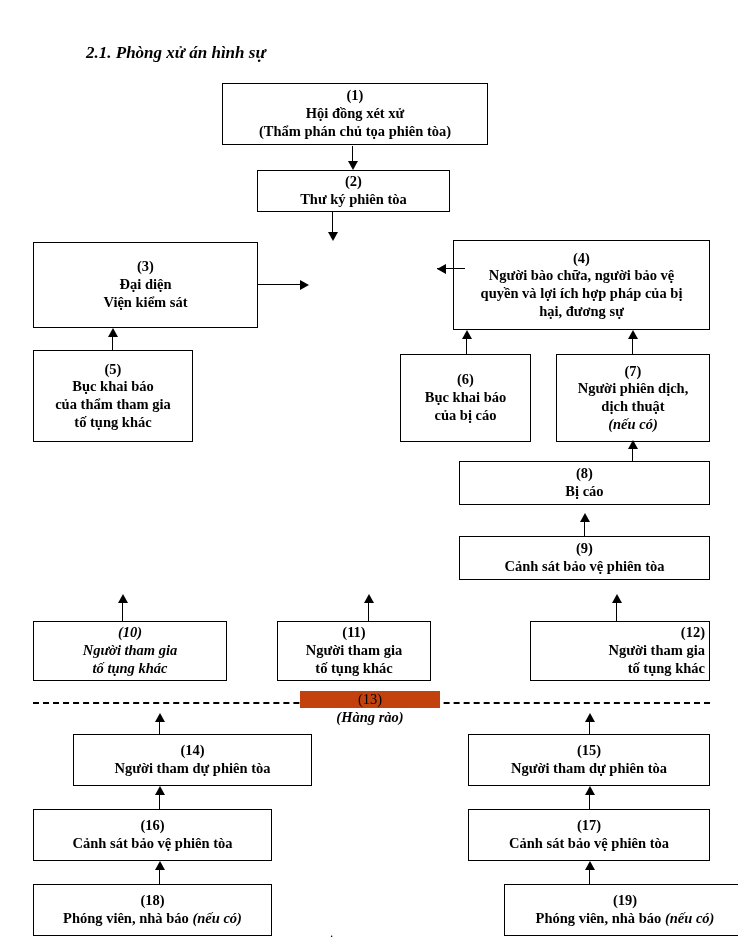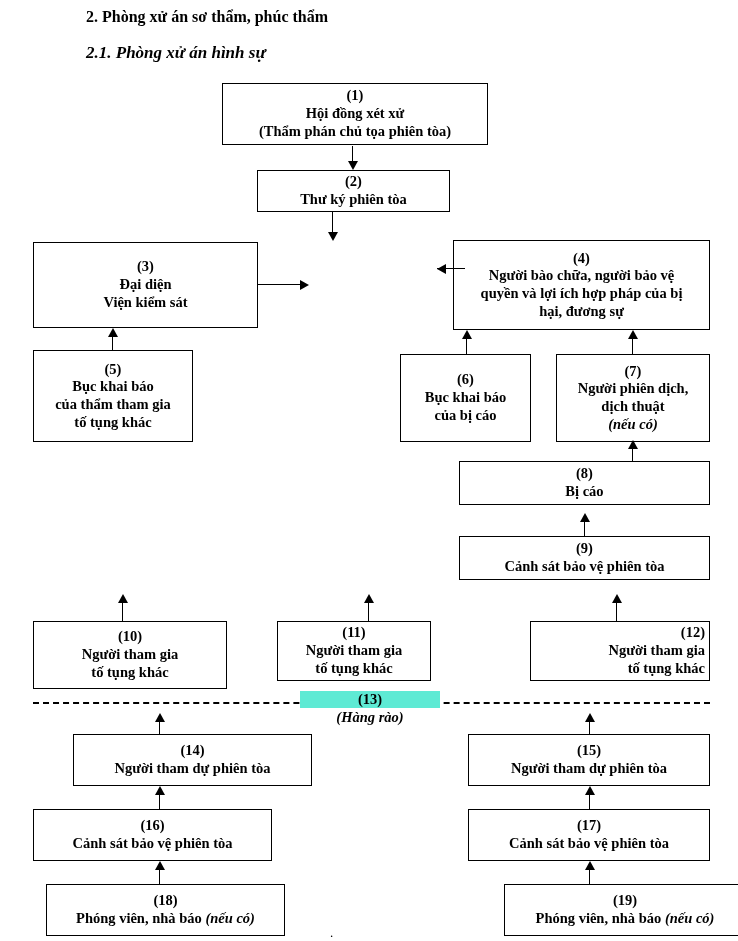--- a/index.html
+++ b/index.html
@@ -106,22 +106,22 @@
     top: 702px;
     width: 677px;
     border-top: 2.5px dashed #000;
   }
   #fence-label {
     position: absolute;
     left: 300px;
     top: 691px;
     width: 140px;
     text-align: center;
-    background: #5eead4;
-    font-weight: bold;
+    background: #c2410c;
+    font-weight: normal;
     font-size: 14.5px;
   }
   #fence-sub {
     position: absolute;
     left: 300px;
     top: 709px;
     width: 140px;
     text-align: center;
     font-style: italic;
     font-weight: bold;
@@ -130,21 +130,20 @@
   .dot {
     position: absolute;
     font-size: 13px;
   }
 </style>
 </head>
 <body>
 
 <div id="stage">
 
-  <div class="heading" id="title-main">2. Phòng xử án sơ thẩm, phúc thẩm</div>
   <div class="heading" id="title-sub">2.1. Phòng xử án hình sự</div>
 
   <div class="box" style="left:222px; top:83px; width:266px; height:62px;">
     <span class="num">(1)</span>
     <span class="lbl">Hội đồng xét xử</span>
     <span class="lbl">(Thẩm phán chủ tọa phiên tòa)</span>
   </div>
 
   <div class="arrow-v" style="left:352px; top:146px; height:18px;"></div>
   <div class="head head-down" style="left:348px; top:161px;"></div>
@@ -214,21 +213,21 @@
   <div class="head head-up" style="left:628px; top:440px;"></div>
 
   <div class="box" style="left:459px; top:536px; width:251px; height:44px;">
     <span class="num">(9)</span>
     <span class="lbl">Cảnh sát bảo vệ phiên tòa</span>
   </div>
 
   <div class="arrow-v" style="left:584px; top:516px; height:20px;"></div>
   <div class="head head-up" style="left:580px; top:513px;"></div>
 
-  <div class="box" style="left:33px; top:621px; width:194px; height:68px;">
+  <div class="box" style="left:33px; top:621px; width:194px; height:60px;font-style:italic;">
     <span class="num">(10)</span>
     <span class="lbl">Người tham gia</span>
     <span class="lbl">tố tụng  khác</span>
   </div>
 
   <div class="arrow-v" style="left:122px; top:597px; height:24px;"></div>
   <div class="head head-up" style="left:118px; top:594px;"></div>
 
   <div class="box" style="left:277px; top:621px; width:154px; height:60px;">
     <span class="num">(11)</span>
@@ -277,21 +276,21 @@
   <div class="head head-up" style="left:155px; top:786px;"></div>
 
   <div class="box" style="left:468px; top:809px; width:242px; height:52px;">
     <span class="num">(17)</span>
     <span class="lbl">Cảnh sát bảo vệ phiên tòa</span>
   </div>
 
   <div class="arrow-v" style="left:589px; top:789px; height:20px;"></div>
   <div class="head head-up" style="left:585px; top:786px;"></div>
 
-  <div class="box" style="left:46px; top:884px; width:239px; height:52px;">
+  <div class="box" style="left:33px; top:884px; width:239px; height:52px;">
     <span class="num">(18)</span>
     <span class="lbl"><span>Phóng viên, nhà báo</span> <span class="inline-opt">(nếu có)</span></span>
   </div>
 
   <div class="arrow-v" style="left:159px; top:864px; height:20px;"></div>
   <div class="head head-up" style="left:155px; top:861px;"></div>
 
   <div class="box" style="left:468px; top:884px; width:242px; height:52px;margin-left:36px;">
     <span class="num">(19)</span>
     <span class="lbl"><span>Phóng viên, nhà báo</span> <span class="inline-opt">(nếu có)</span></span>

